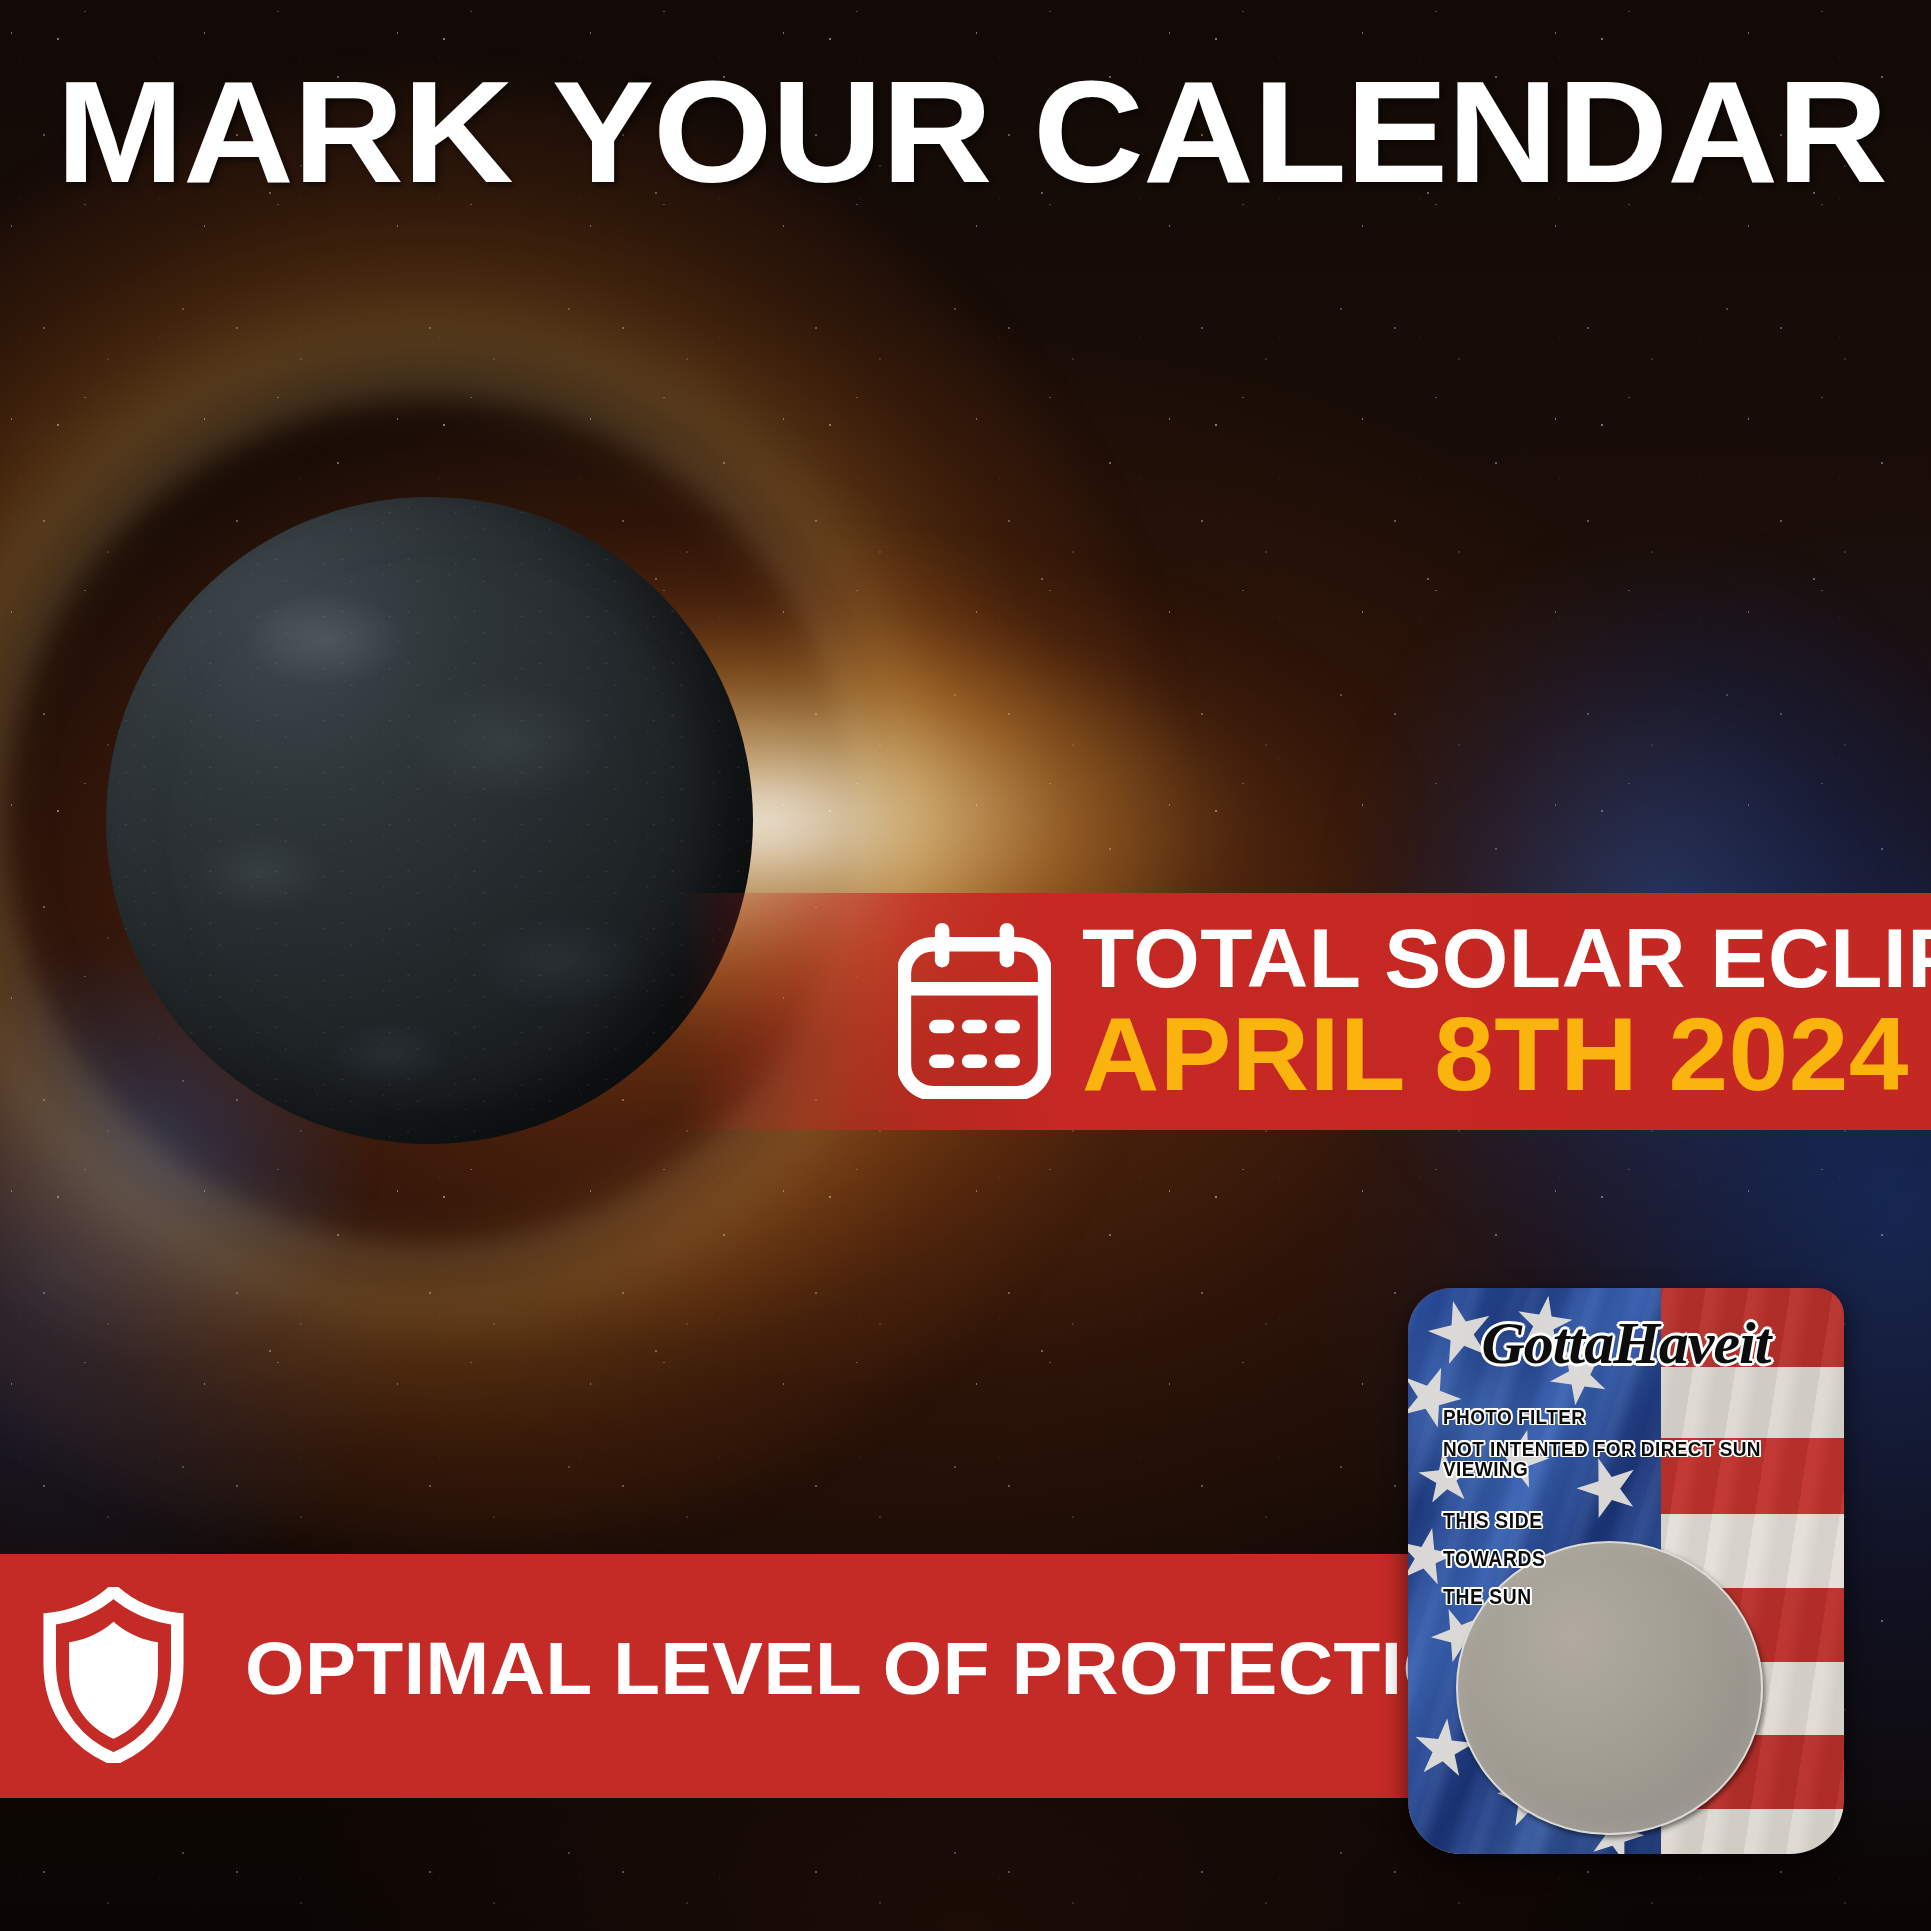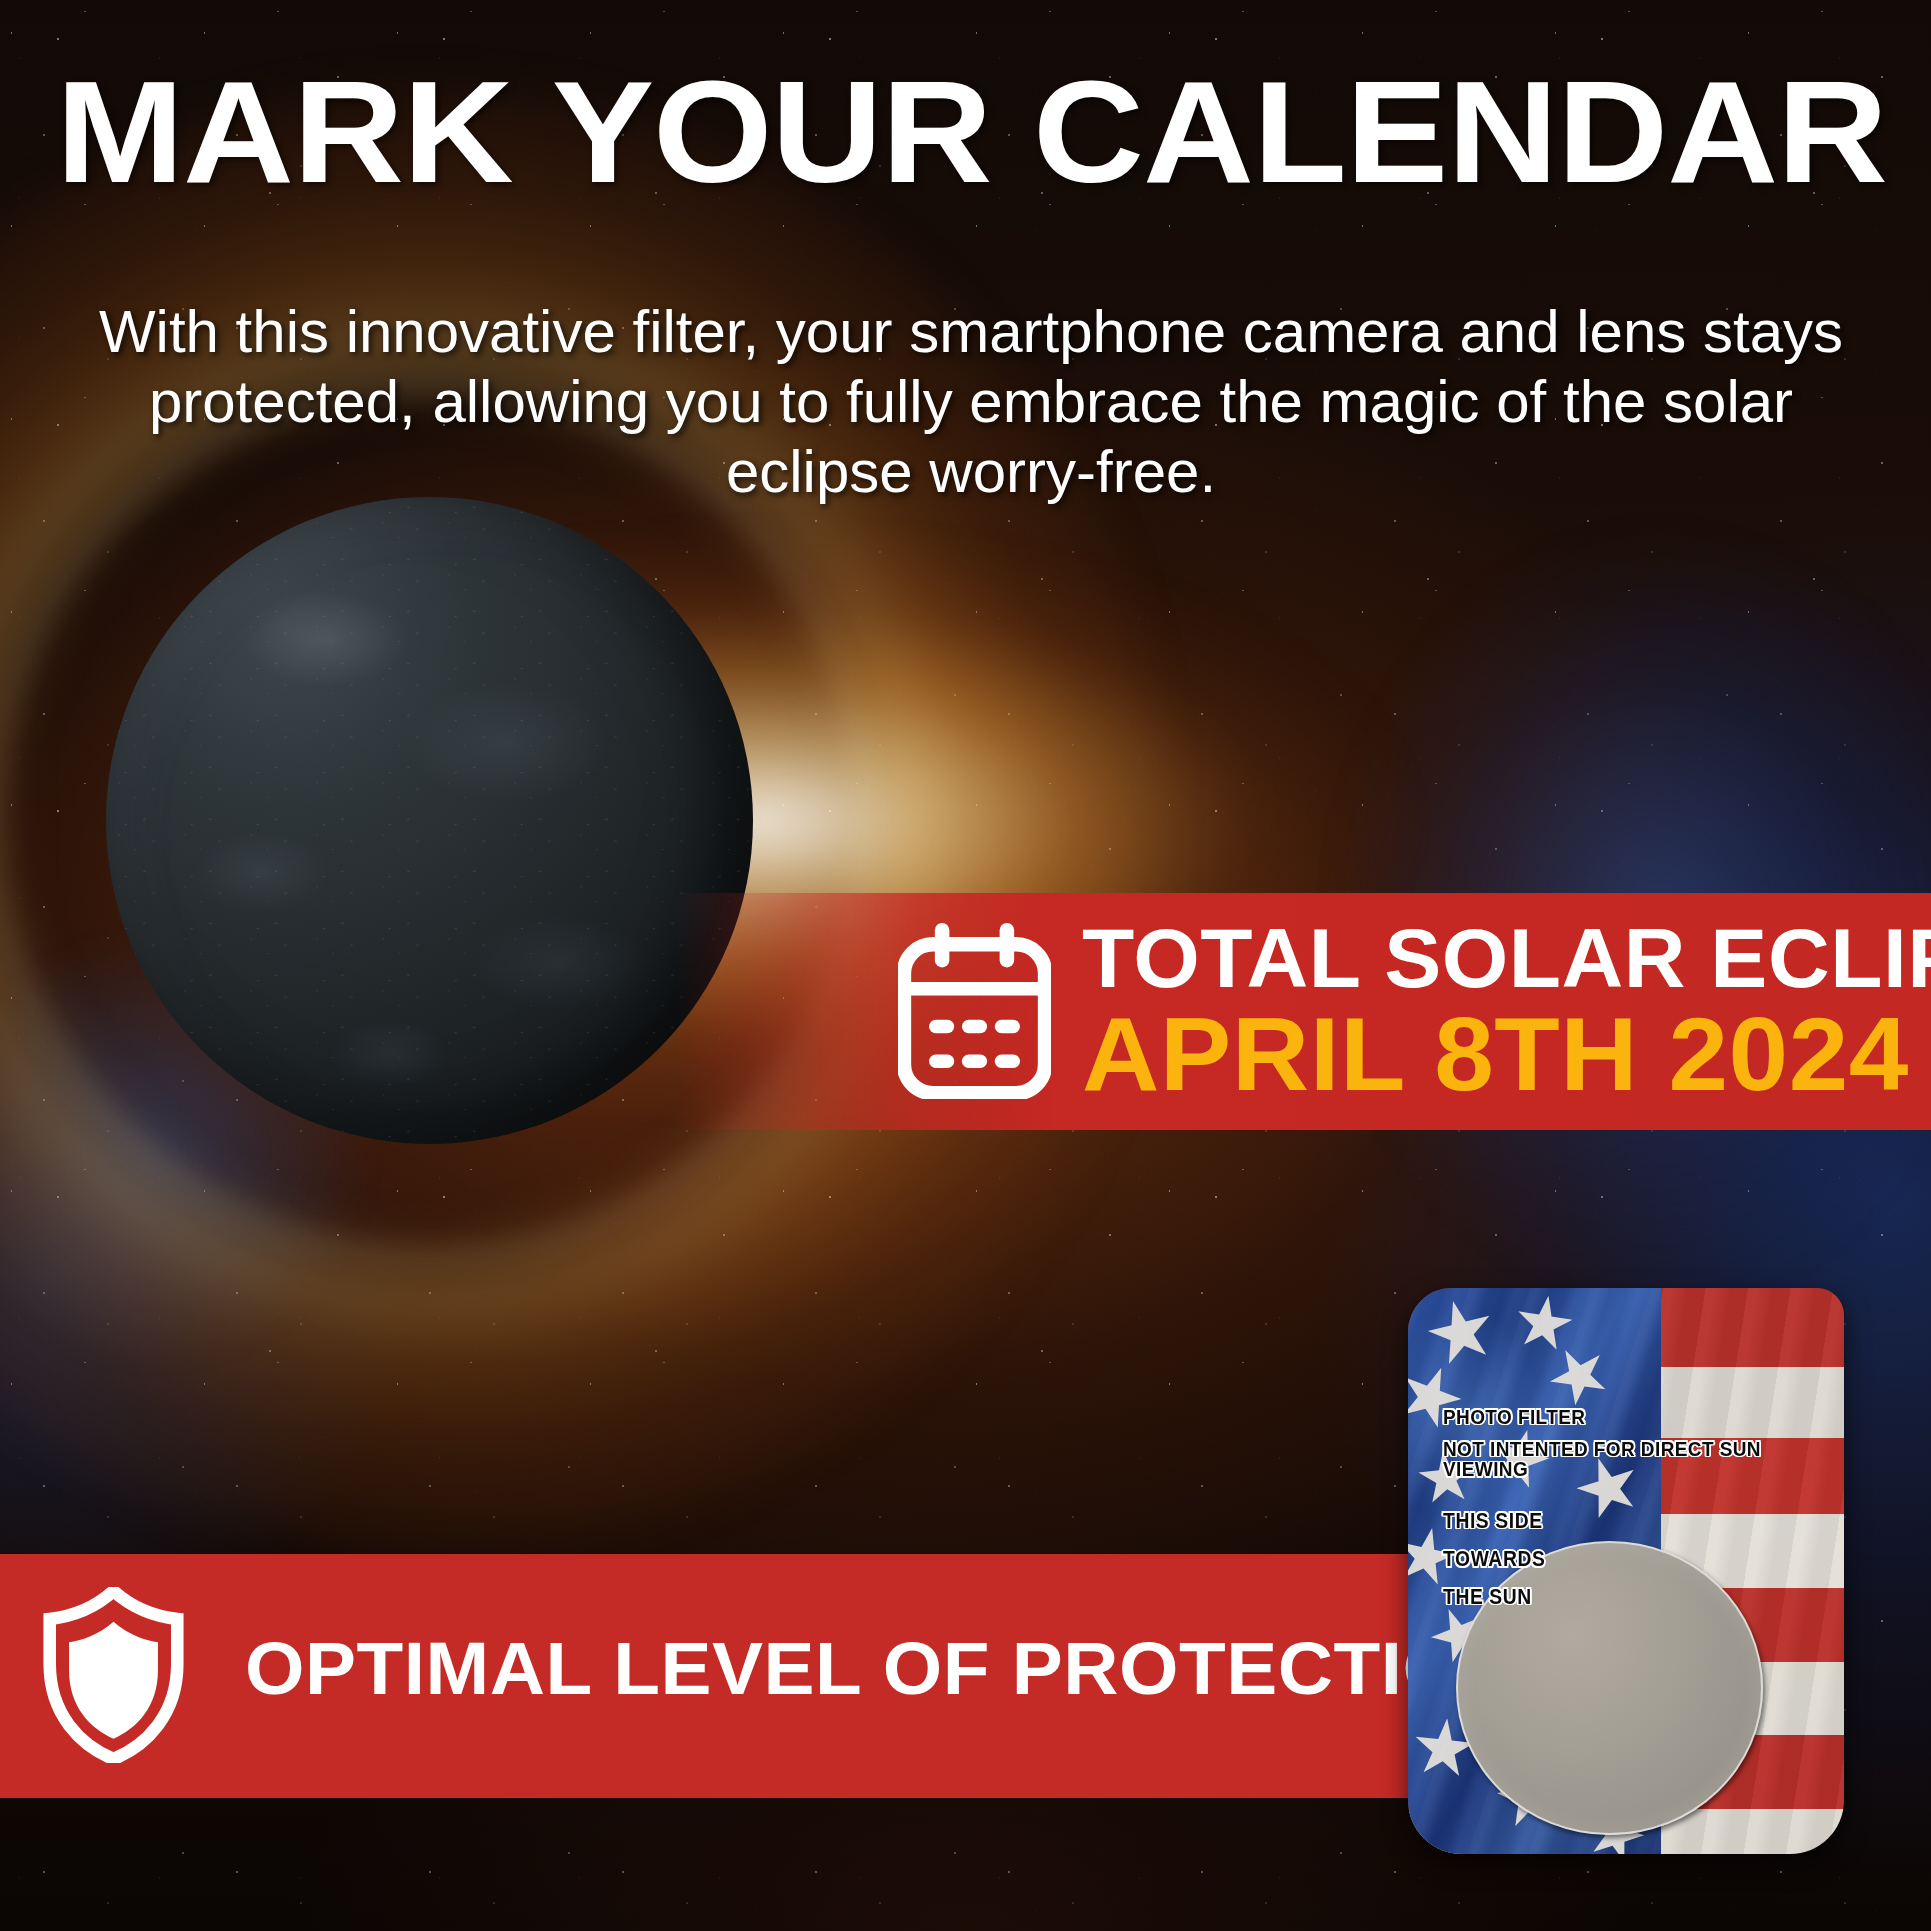--- a/index.html
+++ b/index.html
@@ -358,21 +358,20 @@
     <div class="corona-outer"></div>
     <div class="flare"></div>
     <div class="corona-mid"></div>
     <div class="corona-ring"></div>
     <div class="moon">
       <div class="moon-limb"></div>
     </div>
   </div>
 
   <div class="headline">MARK YOUR CALENDAR</div>
-  <div class="subhead">With this innovative filter, your smartphone camera and lens stays protected, allowing you to fully embrace the magic of the solar eclipse worry-free.</div>
 
   <div class="banner-date">
     <span class="cal-icon">
       <svg viewBox="0 0 158 182" width="153" height="176" aria-hidden="true">
 
         <rect x="38" y="0" width="15" height="46" rx="7.5" fill="#ffffff"></rect>
         <rect x="105" y="0" width="15" height="46" rx="7.5" fill="#ffffff"></rect>
 
         <rect x="6" y="22" width="146" height="154" rx="30" ry="30" fill="none" stroke="#ffffff" stroke-width="15"></rect>
 
@@ -413,20 +412,21 @@
     <div class="star" style="left:143px; top:60px;  transform:rotate(-28deg) scale(1.05);"></div>
     <div class="star" style="left:9.7px;  top:162px; transform:rotate(-6deg) scale(1.0);"></div>
     <div class="star" style="left:83px;  top:143px; transform:rotate(16deg) scale(1.08);"></div>
     <div class="star" style="left:172px; top:172px; transform:rotate(-18deg) scale(1.12);"></div>
     <div class="star" style="left:-9.7px; top:241px; transform:rotate(12deg) scale(1.06);"></div>
     <div class="star" style="left:23px;  top:319px; transform:rotate(-22deg) scale(1.0);"></div>
     <div class="star" style="left:7.7px;   top:433px; transform:rotate(6deg)  scale(1.1);"></div>
     <div class="star" style="left:93px;  top:481px; transform:rotate(-10deg) scale(1.14);"></div>
     <div class="star" style="left:180px; top:519px; transform:rotate(18deg) scale(1.0);"></div>
 
+    <div class="brand-logo">GottaHaveit</div>
 
     <div class="filter-legal">
       <div class="l1">PHOTO FILTER</div>
       <div class="l2">NOT INTENTED FOR DIRECT SUN VIEWING</div>
     </div>
 
     <div class="filter-sun">
       <div>THIS SIDE</div>
       <div>TOWARDS</div>
       <div>THE SUN</div>

